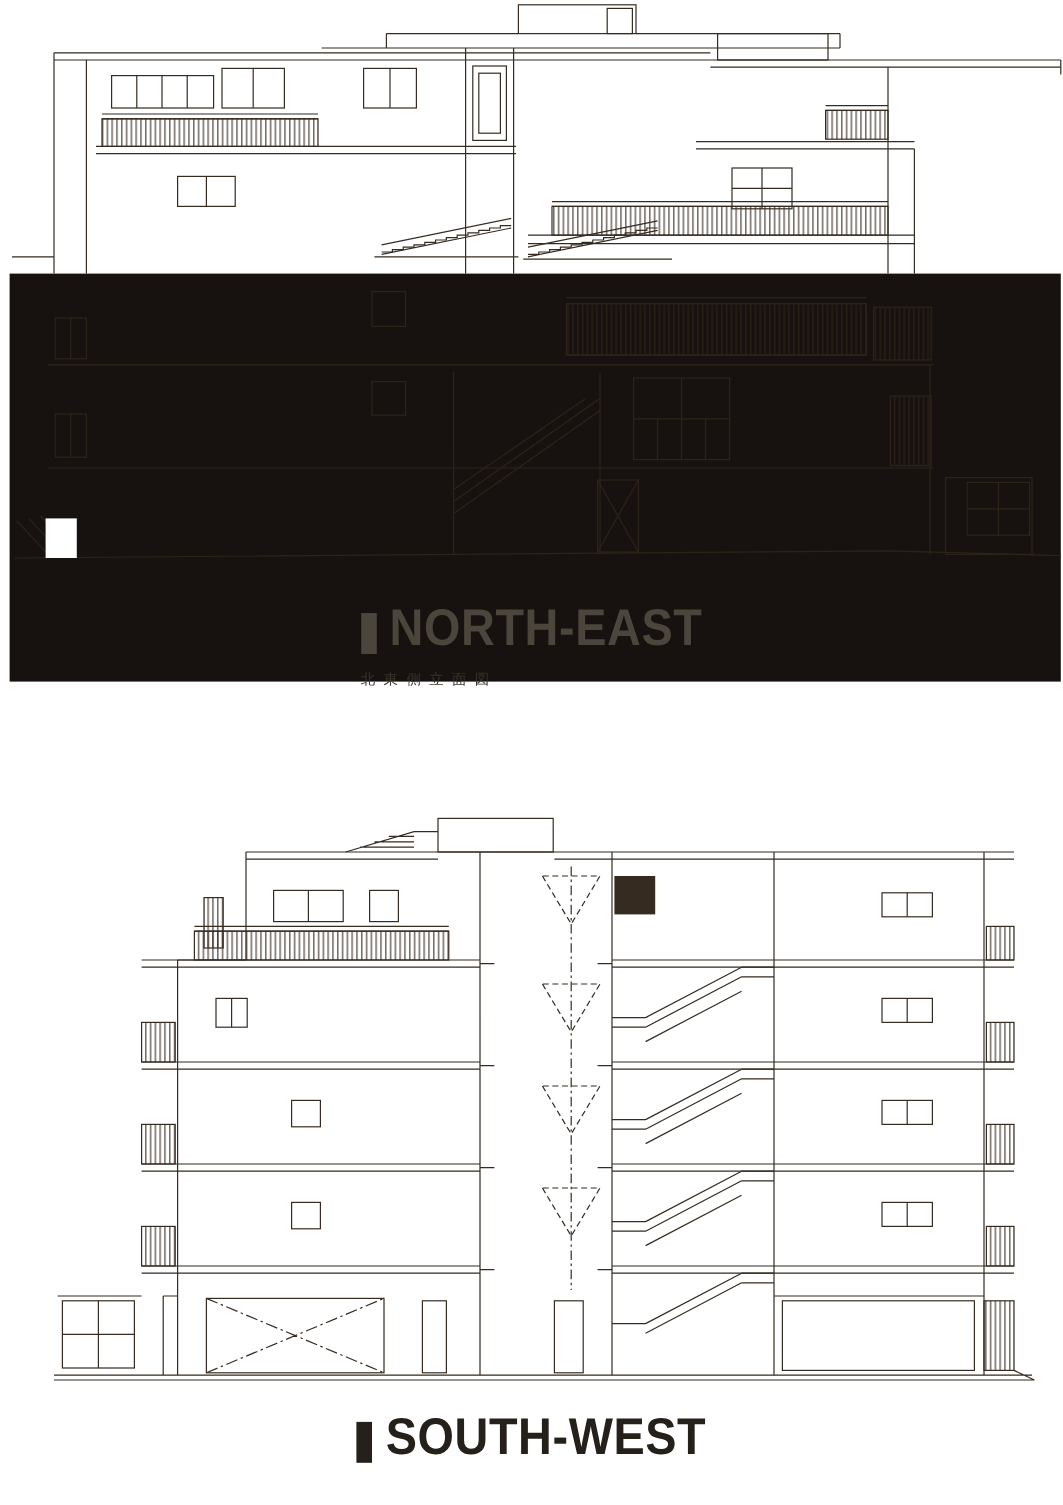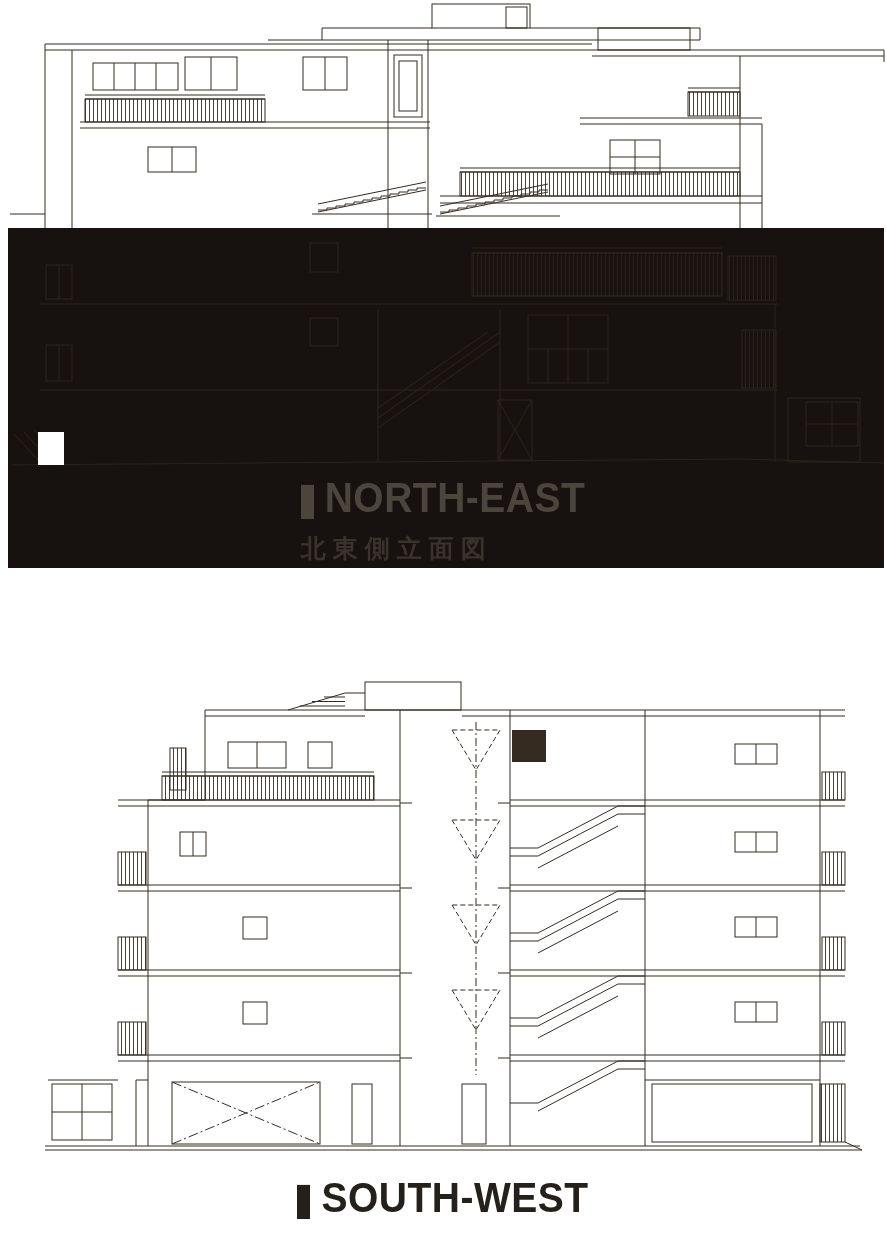--- a/index.html
+++ b/index.html
@@ -22,22 +22,22 @@
   .plf{stroke:var(--faint-ink);stroke-width:0.9;}
   .blackout{fill:var(--blackout);stroke:none;}
   .paperfill{fill:var(--paper);stroke:none;}
   .inkfill{fill:var(--ink);stroke:none;}
   
   .caption{position:absolute;left:0;right:0;display:flex;justify-content:center;pointer-events:none;}
   .caption-inner{text-align:left;}
   .cap-title{display:flex;align-items:flex-end;gap:11px;font-weight:bold;font-size:39px;
     letter-spacing:0.5px;line-height:1;transform:scaleY(1.1);transform-origin:center bottom;white-space:nowrap;}
   .cap-block{width:13px;height:31px;flex:none;}
-  .cap-sub{font-weight:bold;font-size:25px;letter-spacing:7px;margin-top:13px;white-space:nowrap;}
-  .caption.ne{top:480px;}
+  .cap-sub{font-weight:normal;font-size:12px;letter-spacing:7px;margin-top:13px;white-space:nowrap;}
+  .caption.ne{top:506px;}
   .caption.sw{top:1180px;}
   .ne .cap-title{color:var(--ne-title);}
   .ne .cap-block{background:var(--ne-title);}
   .ne .cap-sub{color:var(--ne-subtitle);}
   .sw .cap-title{color:var(--sw-title);}
   .sw .cap-block{background:var(--sw-title);}
   .sw .cap-sub{color:var(--sw-title);}
 </style>
 </head>
 <body>

